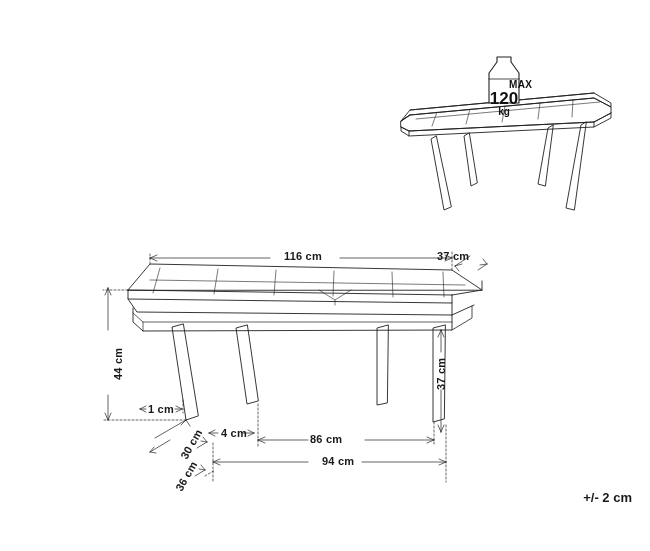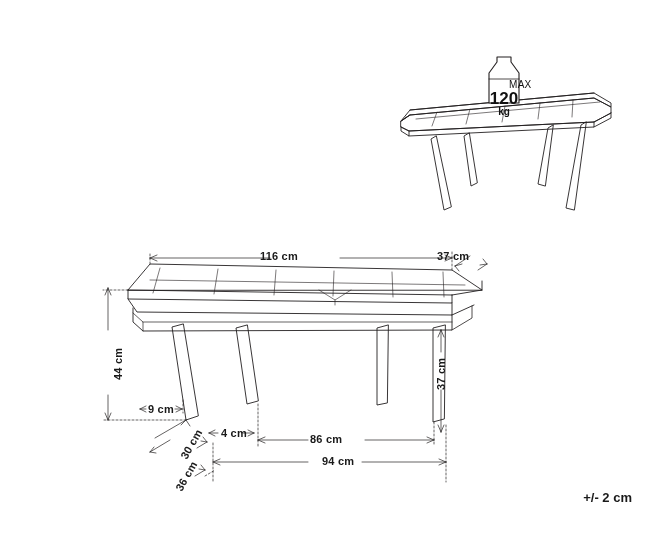--- a/index.html
+++ b/index.html
@@ -45,21 +45,21 @@
   }
   .maxload {
     position: absolute;
     text-align: center;
     color: #111111;
     font-family: "Liberation Sans", sans-serif;
     line-height: 1;
   }
   .maxload .ml-max {
     font-size: 10px;
-    font-weight: normal;
+    font-weight: bold;
     letter-spacing: 0.3px;
     margin-left: 20px;
   }
   .maxload .ml-val {
     font-size: 17px;
     font-weight: bold;
     letter-spacing: 0px;
   }
   .maxload .ml-unit {
     font-size: 10px;
@@ -195,27 +195,27 @@
         <path d="M205 476 L215 470" stroke-dasharray="2,2"></path>
 
         <path d="M441 330 L441 352"></path>
         <path d="M441 390 L441 432"></path>
         <path d="M441 330 L438 337 M441 330 L444 337"></path>
         <path d="M441 432 L438 425 M441 432 L444 425"></path>
       </g>
     </g>
   </svg>
 
-  <div class="dim-label" style="left:260px; top:250px;">116 cm</div>
+  <div class="dim-label" style="left:284px; top:250px;">116 cm</div>
 
   <div class="dim-label" style="left:437px; top:250px;">37 cm</div>
 
   <div class="dim-label vert" style="left:112px; top:380px;">44 cm</div>
 
-  <div class="dim-label" style="left:148px; top:403px;">9 cm</div>
+  <div class="dim-label" style="left:148px; top:403px;">1 cm</div>
 
   <div class="dim-label" style="left:221px; top:427px;">4 cm</div>
 
   <div class="dim-label vert" style="left:178px; top:455px; transform:rotate(-60deg); transform-origin:0 0;">30 cm</div>
 
   <div class="dim-label vert" style="left:173px; top:487px; transform:rotate(-60deg); transform-origin:0 0;">36 cm</div>
 
   <div class="dim-label" style="left:310px; top:433px;">86 cm</div>
 
   <div class="dim-label" style="left:313px; top:455px;padding-left:9px;">94 cm</div>

